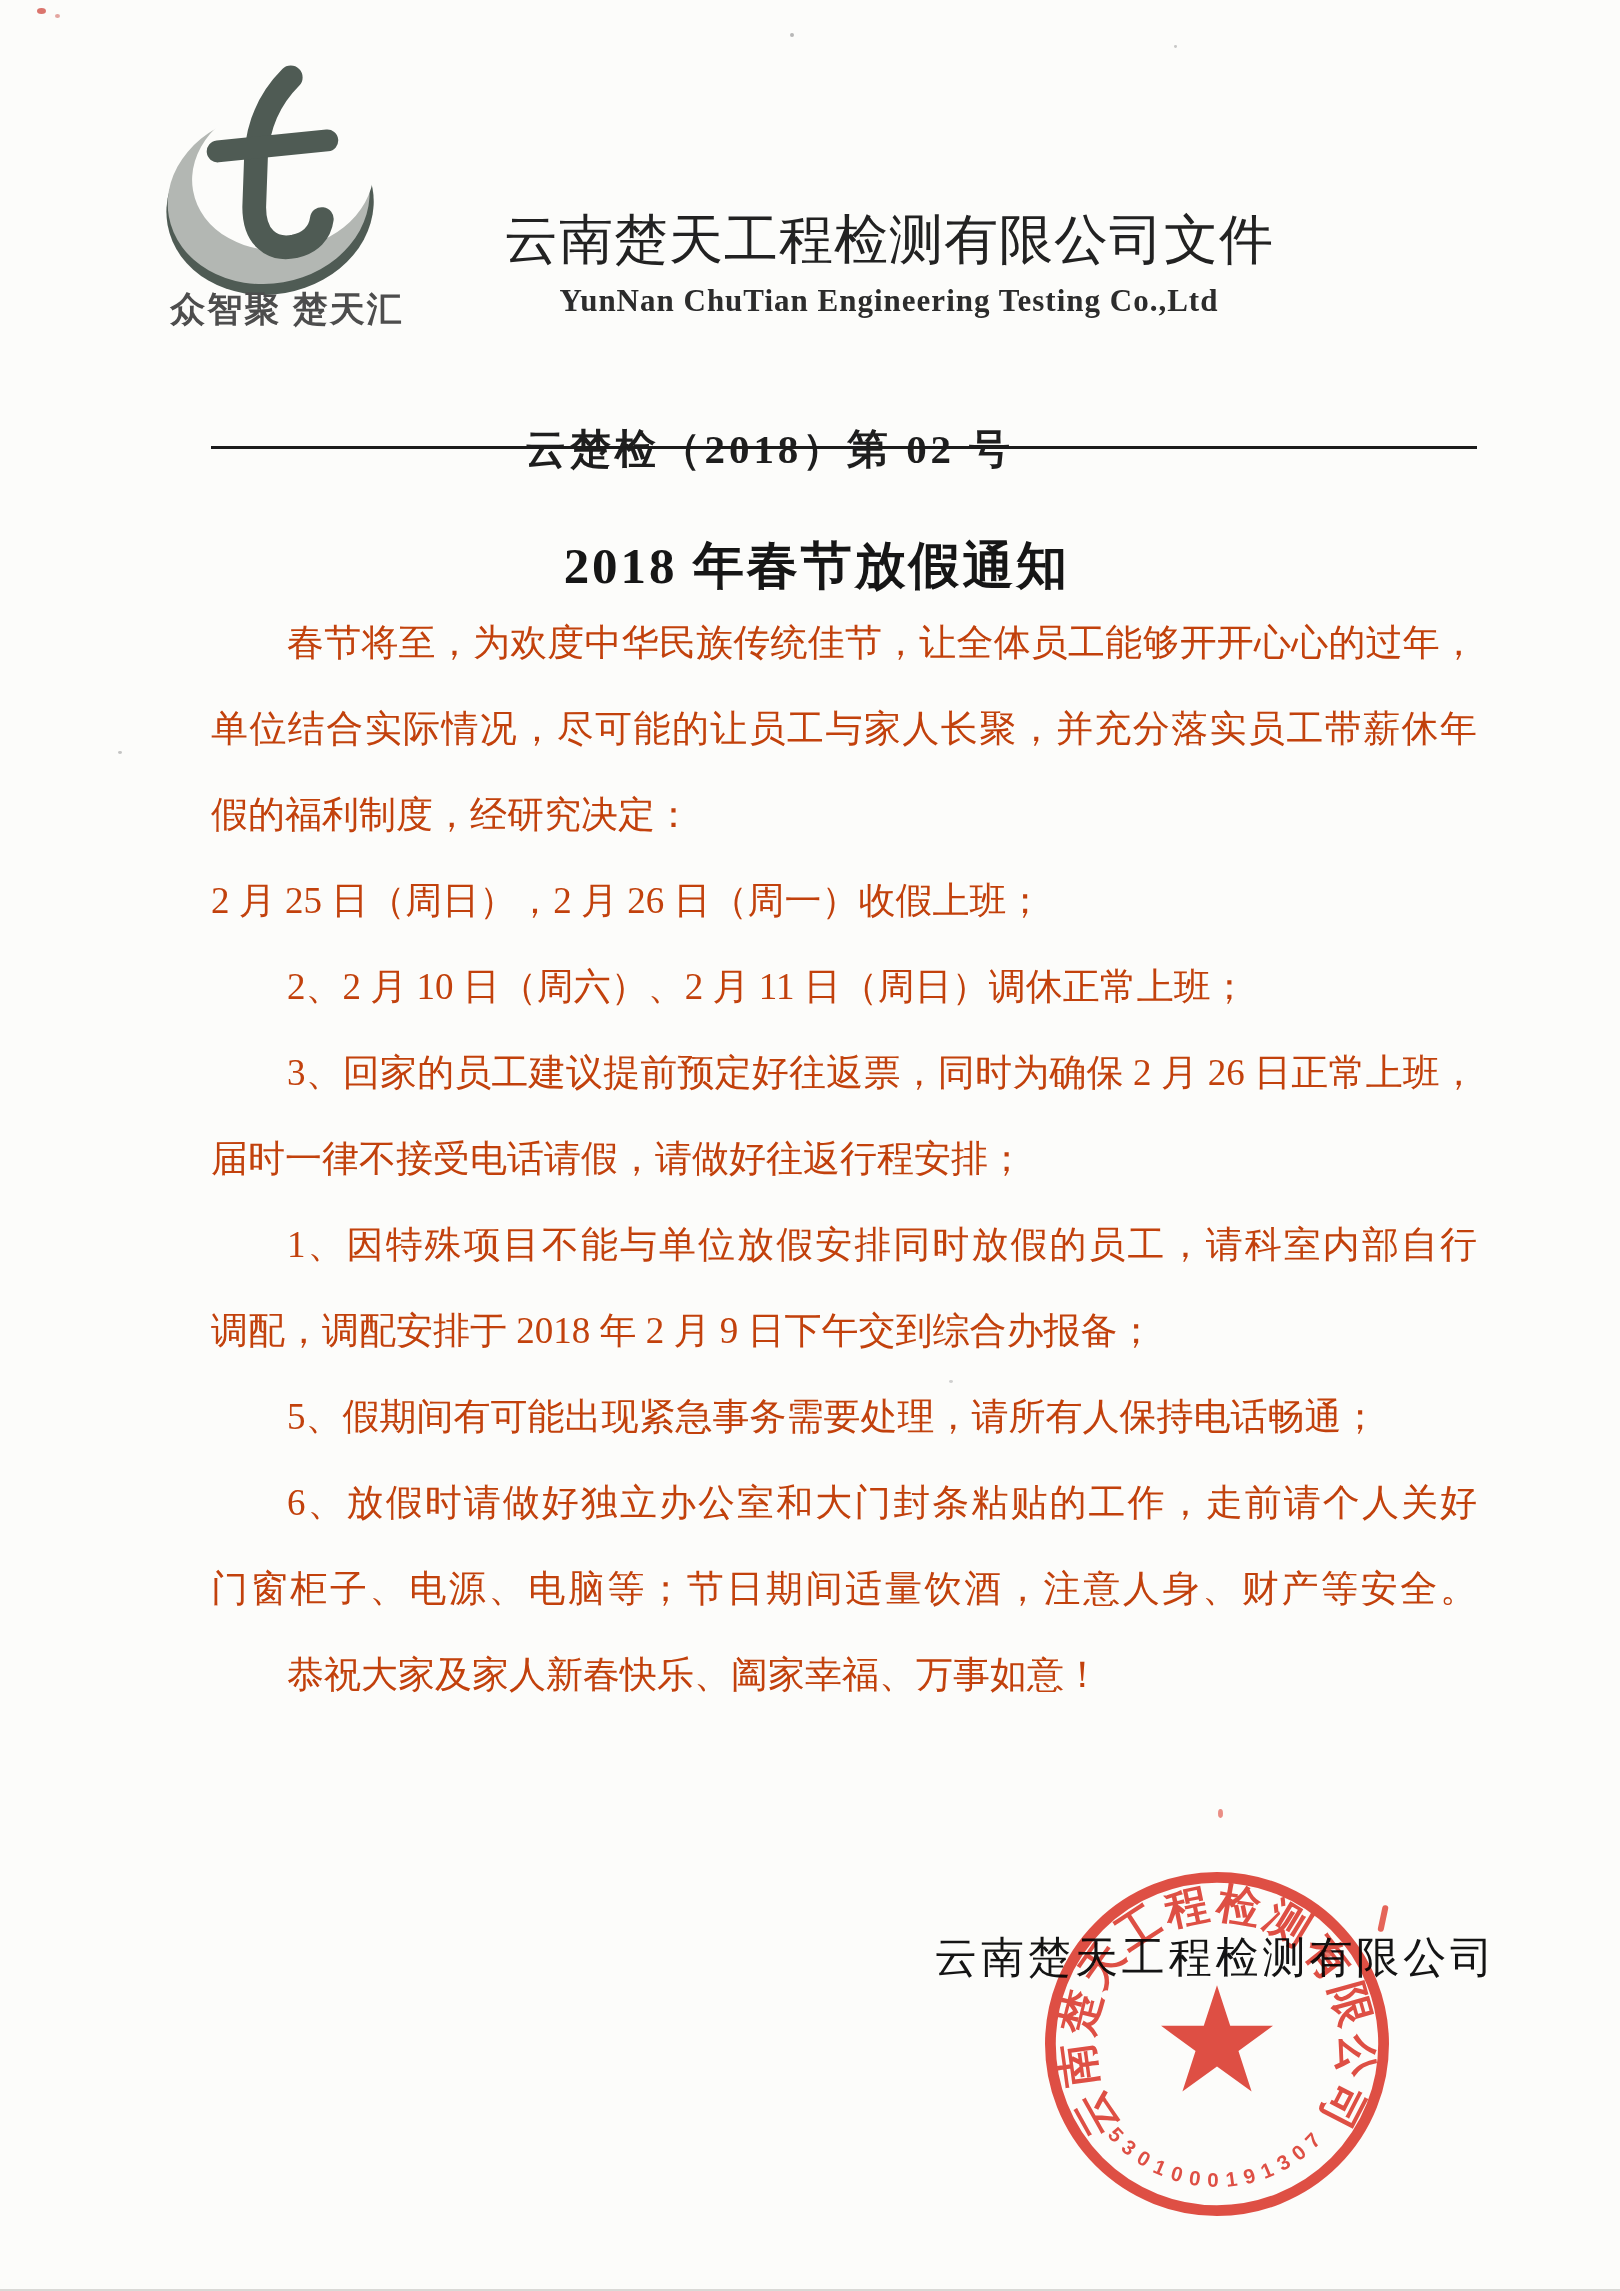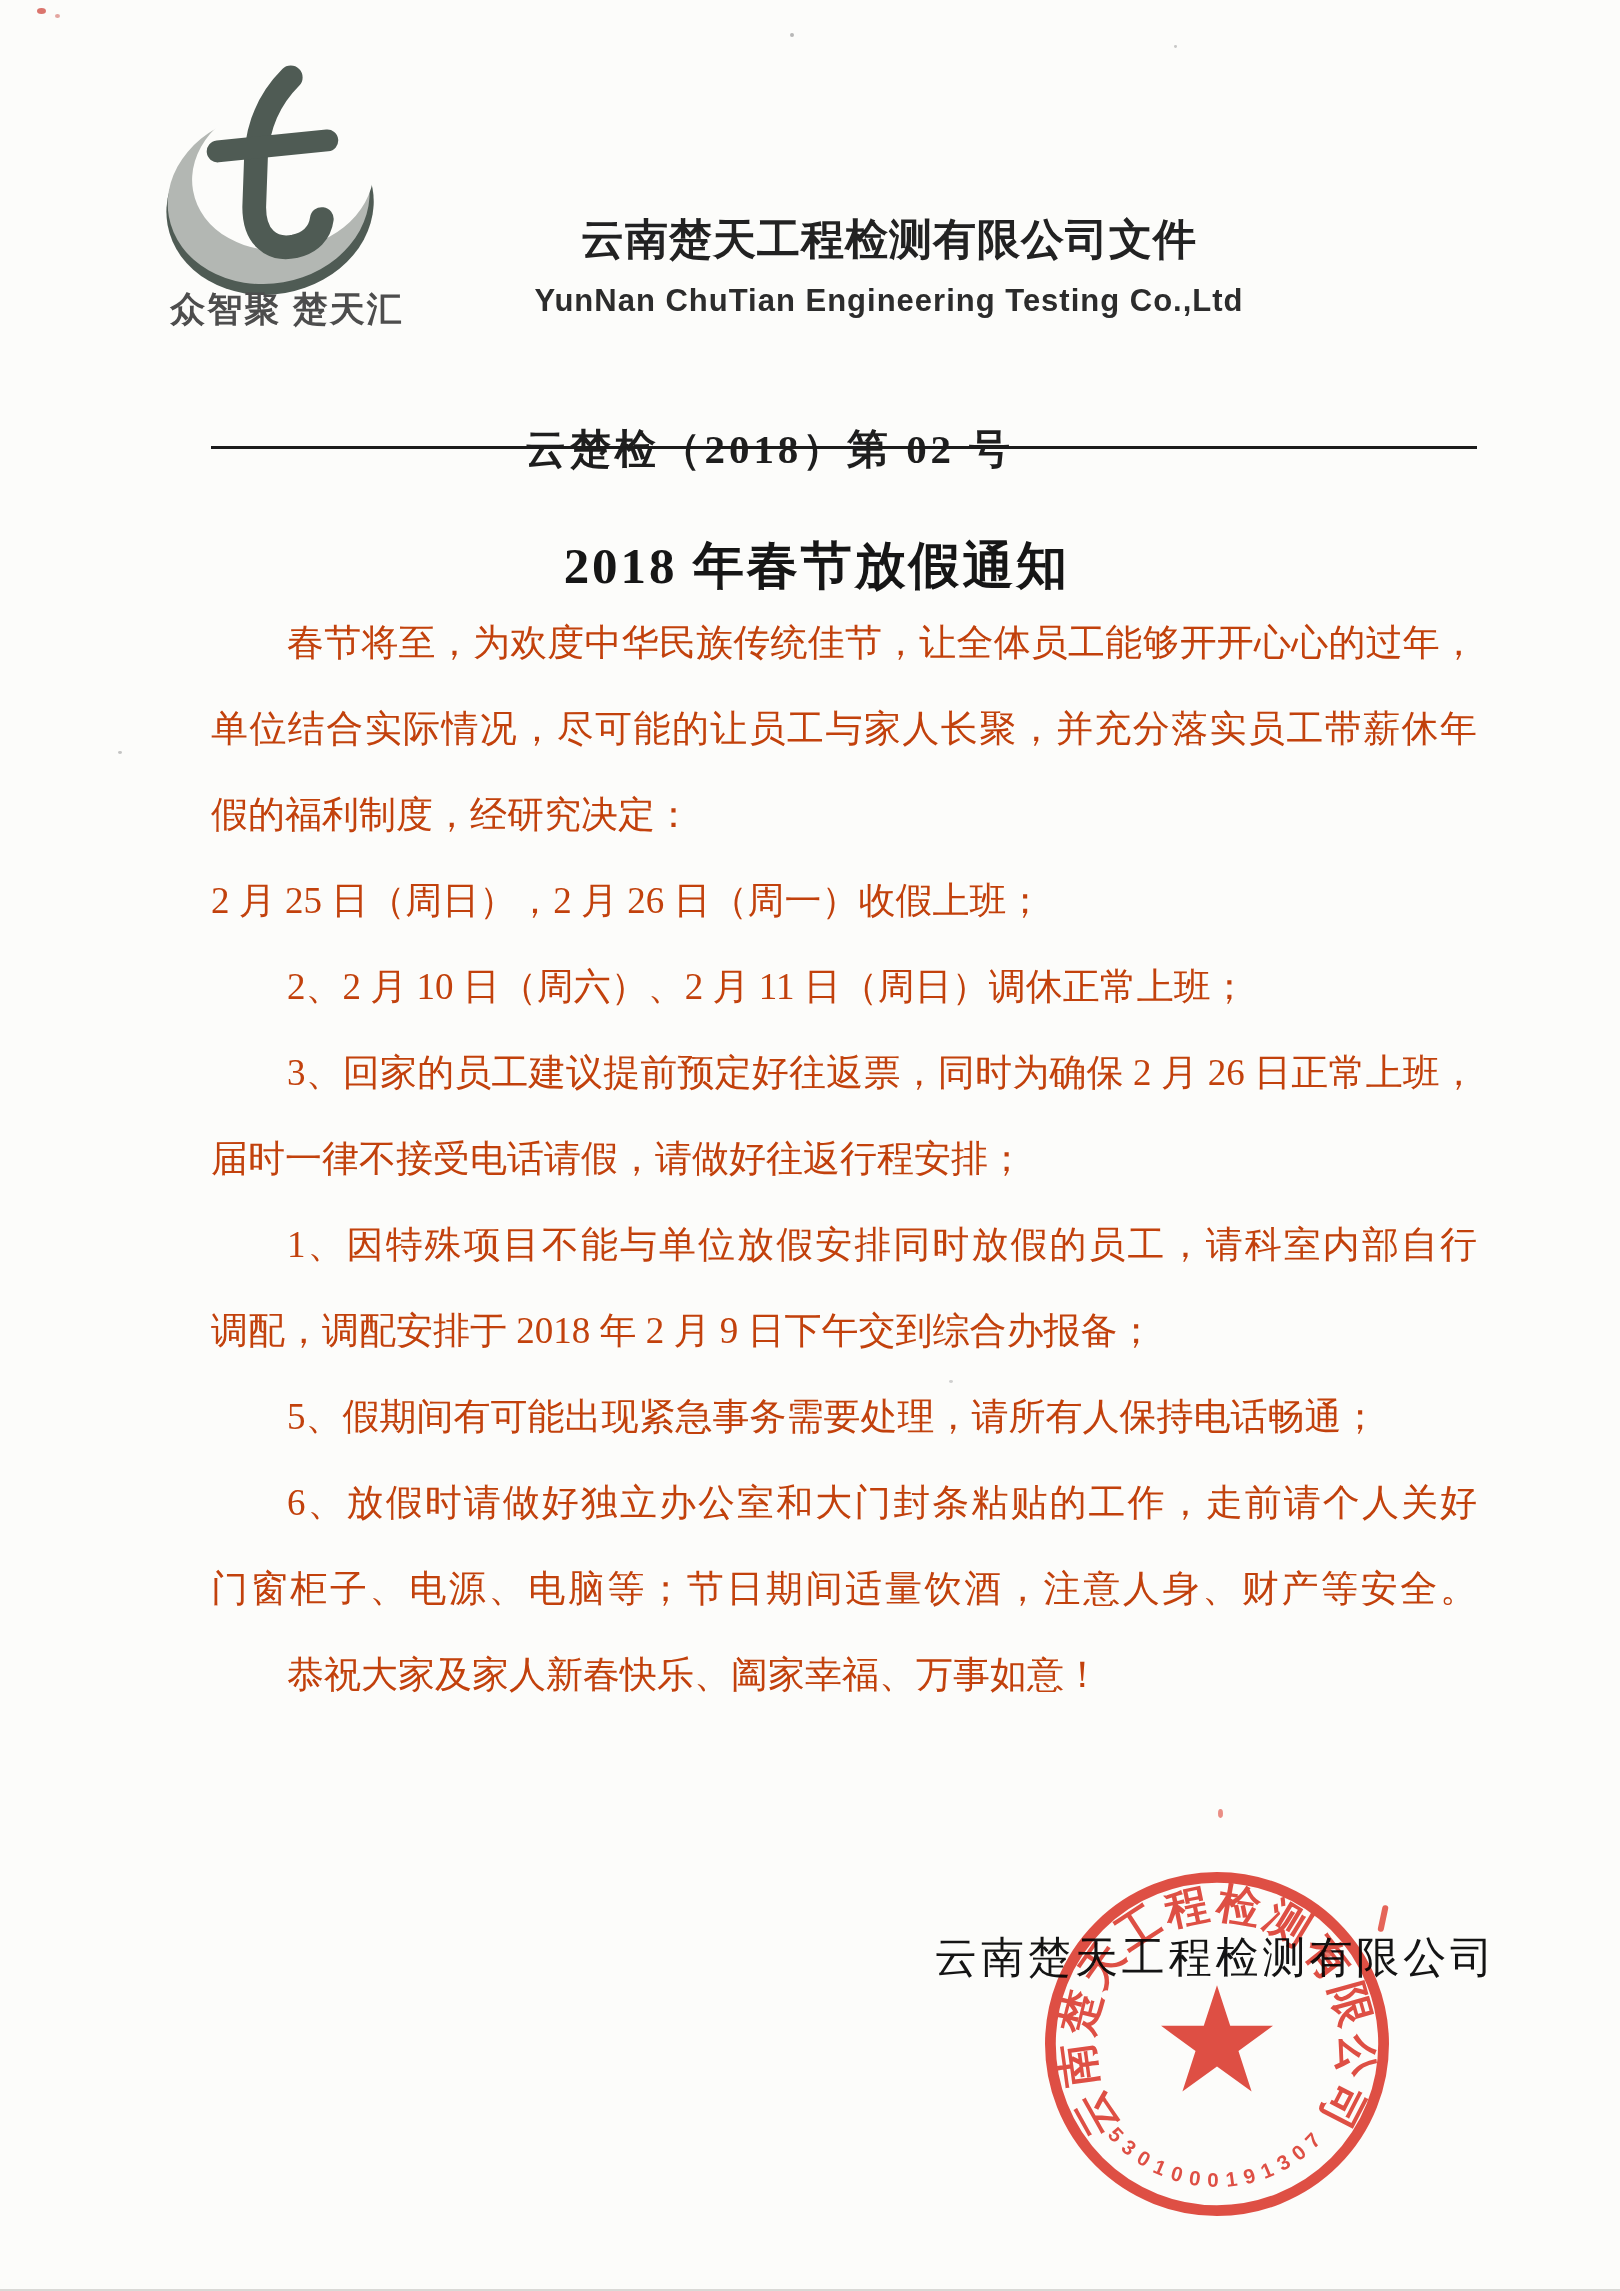--- a/index.html
+++ b/index.html
@@ -10,25 +10,25 @@
   }
   
   .logo{position:absolute;left:130px;top:57px;width:274px;height:240px;}
   .slogan{
     position:absolute;left:145px;top:286px;width:284px;text-align:center;
     font-size:35px;font-weight:bold;color:#4d4d4d;letter-spacing:2px;
     font-family:"Liberation Sans","DejaVu Sans",sans-serif;
   }
   .head-block{position:absolute;left:433px;top:201px;width:912px;text-align:center;}
   .company-cn{
-    font-size:43px;font-weight:bold;letter-spacing:1px;color:#222;
+    font-size:54px;font-weight:normal;letter-spacing:1px;color:#222;
     line-height:78px;white-space:nowrap;
   }
   .company-en{
-    font-family:Liberation Sans, sans-serif;
+    font-family:Liberation Serif, serif;
     font-size:31px;font-weight:bold;letter-spacing:1px;color:#2c2c2c;
     line-height:39px;white-space:nowrap;margin-top:2px;
   }
   .doc-number{
     position:absolute;left:0;top:390px;width:1539px;text-align:center;
     font-size:41px;font-weight:bold;letter-spacing:3.9px;color:#1e1e1e;white-space:nowrap;margin-top:32px;
   }
   .rule{position:absolute;left:211px;top:446px;width:1266px;height:2.9px;background:#1c1c1c;}
   
   .doc-title{

